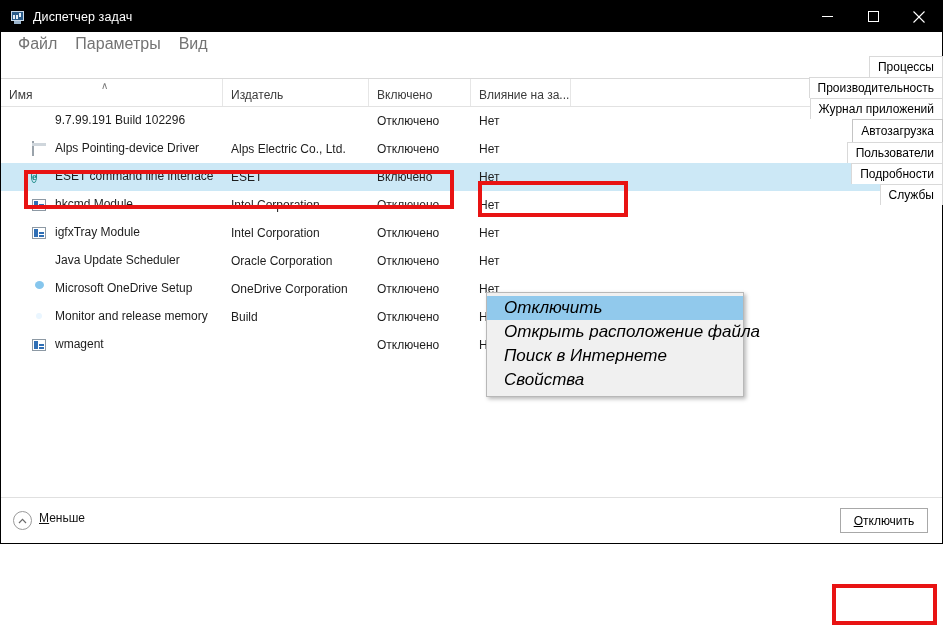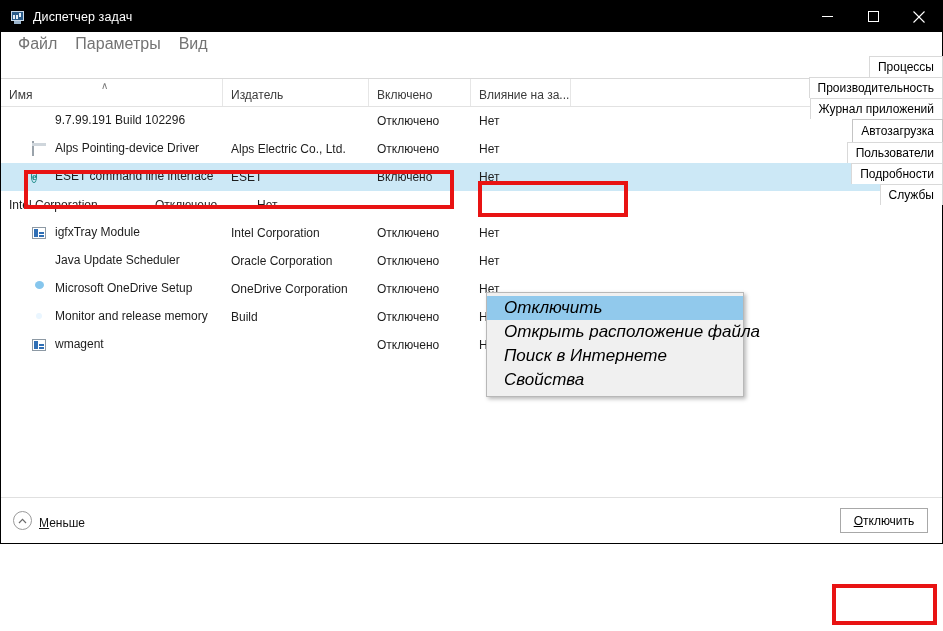--- a/index.html
+++ b/index.html
@@ -349,21 +349,21 @@
     border-top: 1px solid #e0e0e0;
     background: #ffffff;
     display: flex;
     align-items: center;
     justify-content: space-between;
     padding: 0 14px 0 12px;
     position: relative;
   }
   .less-btn {
     display: flex;
-    align-items: flex-end;
+    align-items: flex-start;
     gap: 7px;
     font-size: 12px;
     color: #111111;
   }
   .chev-circle {
     width: 17px; height: 17px;
     border-radius: 50%;
     border: 1px solid #9a9a9a;
     display: flex;
     align-items: center;
@@ -490,20 +490,29 @@
       <div class="cell c-name">
         <span class="ricon"><span class="ic-eset">e</span></span>
         <span>ESET command line interface</span>
       </div>
       <div class="cell c-pub">ESET</div>
       <div class="cell c-state">Включено</div>
       <div class="cell c-impact">Нет</div>
     </div>
 
     <div class="row">
+      <div class="cell c-name">
+        <span class="ricon">
+            <span class="ic-mod">
+              <i></i>
+              <i class="b"></i>
+            </span>
+          </span>
+        <span>hkcmd Module</span>
+      </div>
       <div class="cell c-pub">Intel Corporation</div>
       <div class="cell c-state">Отключено</div>
       <div class="cell c-impact">Нет</div>
     </div>
 
     <div class="row">
       <div class="cell c-name">
         <span class="ricon">
             <span class="ic-mod">
               <i></i>

